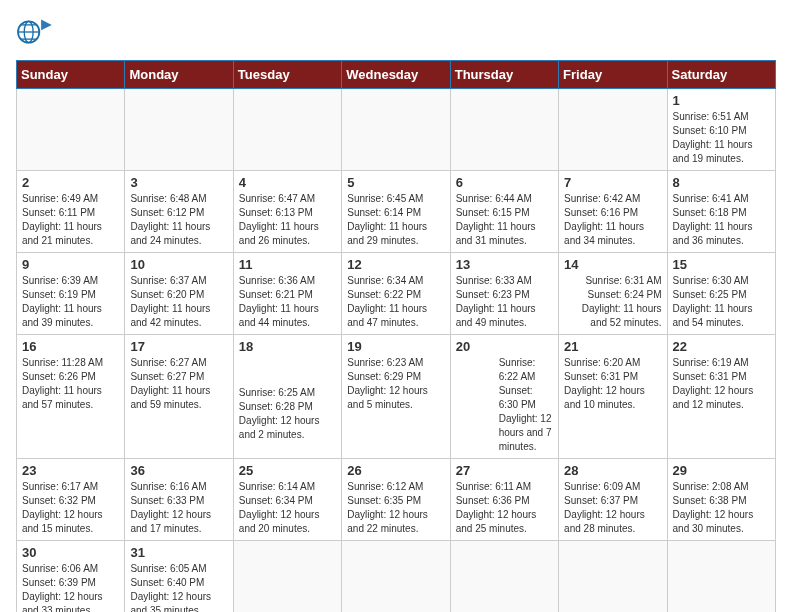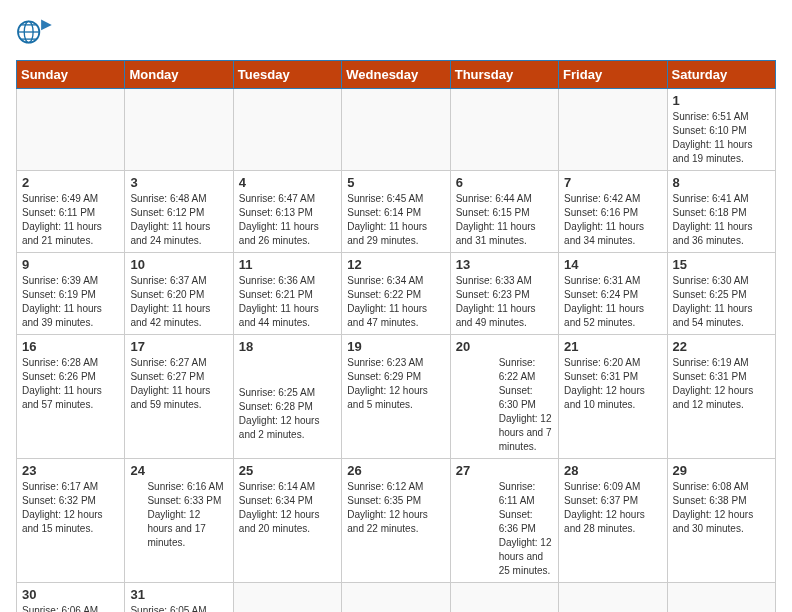--- a/index.html
+++ b/index.html
@@ -45,21 +45,21 @@
     .location {
       font-size: 16px;
       color: #555;
     }
     .calendar {
       width: 100%;
       border-collapse: collapse;
       border: 1px solid #ccc;
     }
     .calendar th {
-      background: #c2410c;
+      background: #7f1d1d;
       color: #fff;
       font-size: 13px;
       font-weight: bold;
       padding: 6px 4px;
       text-align: left;
       border: 1px solid #2c7bb6;
     }
     .calendar td {
       vertical-align: top;
       border: 1px solid #ccc;
@@ -208,35 +208,35 @@
 Daylight: 11 hours and 47 minutes.</div>
         </td>
         <td>
           <span class="day-number">13</span>
           <div class="day-info" style="white-space: pre-line;">Sunrise: 6:33 AM
 Sunset: 6:23 PM
 Daylight: 11 hours and 49 minutes.</div>
         </td>
         <td>
           <span class="day-number">14</span>
-          <div class="day-info" style="white-space: pre-line;">Sunrise: 6:31 AM
+          <div class="day-info" style="white-space: pre-line; text-align: right;">Sunrise: 6:31 AM
 Sunset: 6:24 PM
 Daylight: 11 hours and 52 minutes.</div>
         </td>
         <td>
           <span class="day-number">15</span>
           <div class="day-info" style="white-space: pre-line;">Sunrise: 6:30 AM
 Sunset: 6:25 PM
 Daylight: 11 hours and 54 minutes.</div>
         </td>
       </tr>
       <tr>
         <td>
           <span class="day-number">16</span>
-          <div class="day-info" style="white-space: pre-line;">Sunrise: 6:28 AM
+          <div class="day-info" style="white-space: pre-line;">Sunrise: 11:28 AM
 Sunset: 6:26 PM
 Daylight: 11 hours and 57 minutes.</div>
         </td>
         <td>
           <span class="day-number">17</span>
           <div class="day-info" style="white-space: pre-line;">Sunrise: 6:27 AM
 Sunset: 6:27 PM
 Daylight: 11 hours and 59 minutes.</div>
         </td>
         <td>
@@ -271,52 +271,52 @@
         </td>
       </tr>
       <tr>
         <td>
           <span class="day-number">23</span>
           <div class="day-info" style="white-space: pre-line;">Sunrise: 6:17 AM
 Sunset: 6:32 PM
 Daylight: 12 hours and 15 minutes.</div>
         </td>
         <td>
-          <span class="day-number">24</span>
-          <div class="day-info" style="white-space: pre-line; margin-left: 17px;">Sunrise: 6:16 AM
+          <span class="day-number">36</span>
+          <div class="day-info" style="white-space: pre-line;">Sunrise: 6:16 AM
 Sunset: 6:33 PM
 Daylight: 12 hours and 17 minutes.</div>
         </td>
         <td>
           <span class="day-number">25</span>
           <div class="day-info" style="white-space: pre-line;">Sunrise: 6:14 AM
 Sunset: 6:34 PM
 Daylight: 12 hours and 20 minutes.</div>
         </td>
         <td>
           <span class="day-number">26</span>
           <div class="day-info" style="white-space: pre-line;">Sunrise: 6:12 AM
 Sunset: 6:35 PM
 Daylight: 12 hours and 22 minutes.</div>
         </td>
         <td>
           <span class="day-number">27</span>
-          <div class="day-info" style="white-space: pre-line; margin-left: 43px;">Sunrise: 6:11 AM
+          <div class="day-info" style="white-space: pre-line;">Sunrise: 6:11 AM
 Sunset: 6:36 PM
 Daylight: 12 hours and 25 minutes.</div>
         </td>
         <td>
           <span class="day-number">28</span>
           <div class="day-info" style="white-space: pre-line;">Sunrise: 6:09 AM
 Sunset: 6:37 PM
 Daylight: 12 hours and 28 minutes.</div>
         </td>
         <td>
           <span class="day-number">29</span>
-          <div class="day-info" style="white-space: pre-line;">Sunrise: 6:08 AM
+          <div class="day-info" style="white-space: pre-line;">Sunrise: 2:08 AM
 Sunset: 6:38 PM
 Daylight: 12 hours and 30 minutes.</div>
         </td>
       </tr>
       <tr>
         <td>
           <span class="day-number">30</span>
           <div class="day-info" style="white-space: pre-line;">Sunrise: 6:06 AM
 Sunset: 6:39 PM
 Daylight: 12 hours and 33 minutes.</div>

